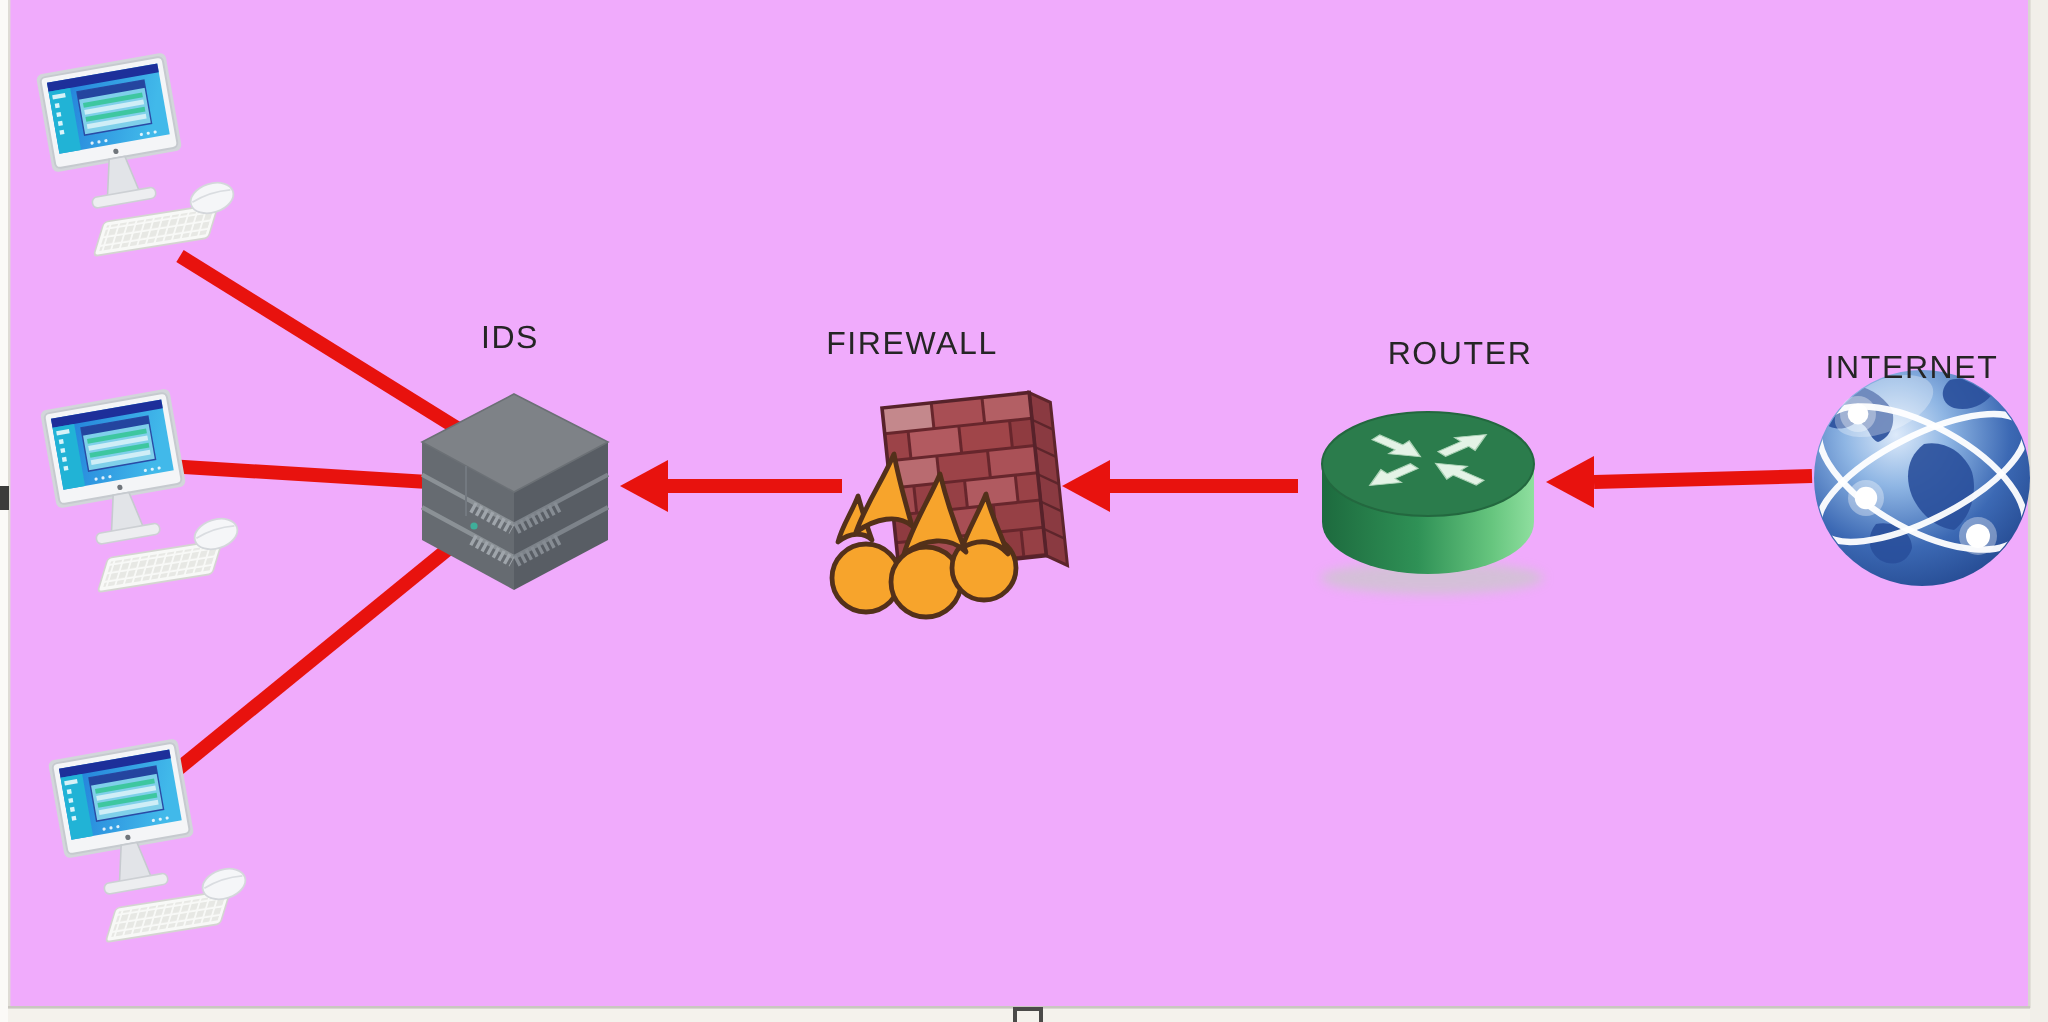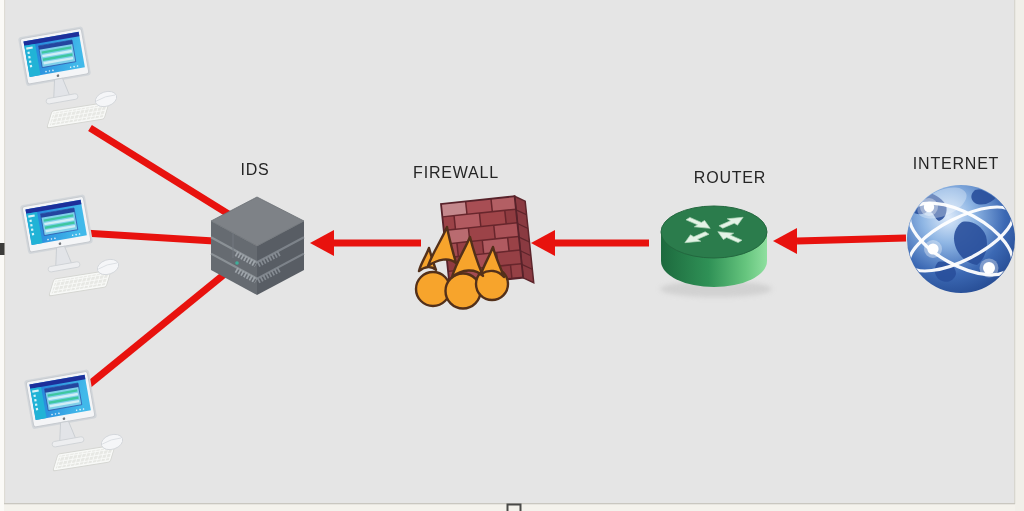--- a/index.html
+++ b/index.html
@@ -1,18 +1,18 @@
 <!DOCTYPE html>
 <html><head>
 <meta charset="utf-8">
 <style>
   html,body{margin:0;padding:0;background:#ffffff;}
   .stage{
     position:relative;width:1024px;height:511px;overflow:hidden;
-    background:#e5e5e5;font-family:"Liberation Sans",sans-serif;
+    background:#f0abfc;font-family:"Liberation Sans",sans-serif;
   }
   .stage svg{position:absolute;left:0;top:0;}
   .node-label{
     position:absolute;transform:translateX(-50%);
     font-size:16px;line-height:18px;font-weight:400;
     letter-spacing:0.8px;color:#252525;white-space:nowrap;
   }
 </style>
 </head>
 <body>
@@ -211,15 +211,15 @@
     </g>
   </g>
 
   <rect x="0" y="243" width="4.5" height="12" fill="#3c3c3a"></rect>
   <path d="M 507.5 511 L 507.5 504.5 L 520.5 504.5 L 520.5 511" fill="none" stroke="#4a4a48" stroke-width="2"></path>
 </svg>
 
 <div class="node-label" style="left:255px;top:161px">IDS</div>
 <div class="node-label" style="left:456px;top:164px">FIREWALL</div>
 <div class="node-label" style="left:730px;top:169px">ROUTER</div>
-<div class="node-label" style="left:956px;top:155px">INTERNET</div>
+<div class="node-label" style="left:956px;top:176px">INTERNET</div>
 
 </div>
 
 </body></html>

